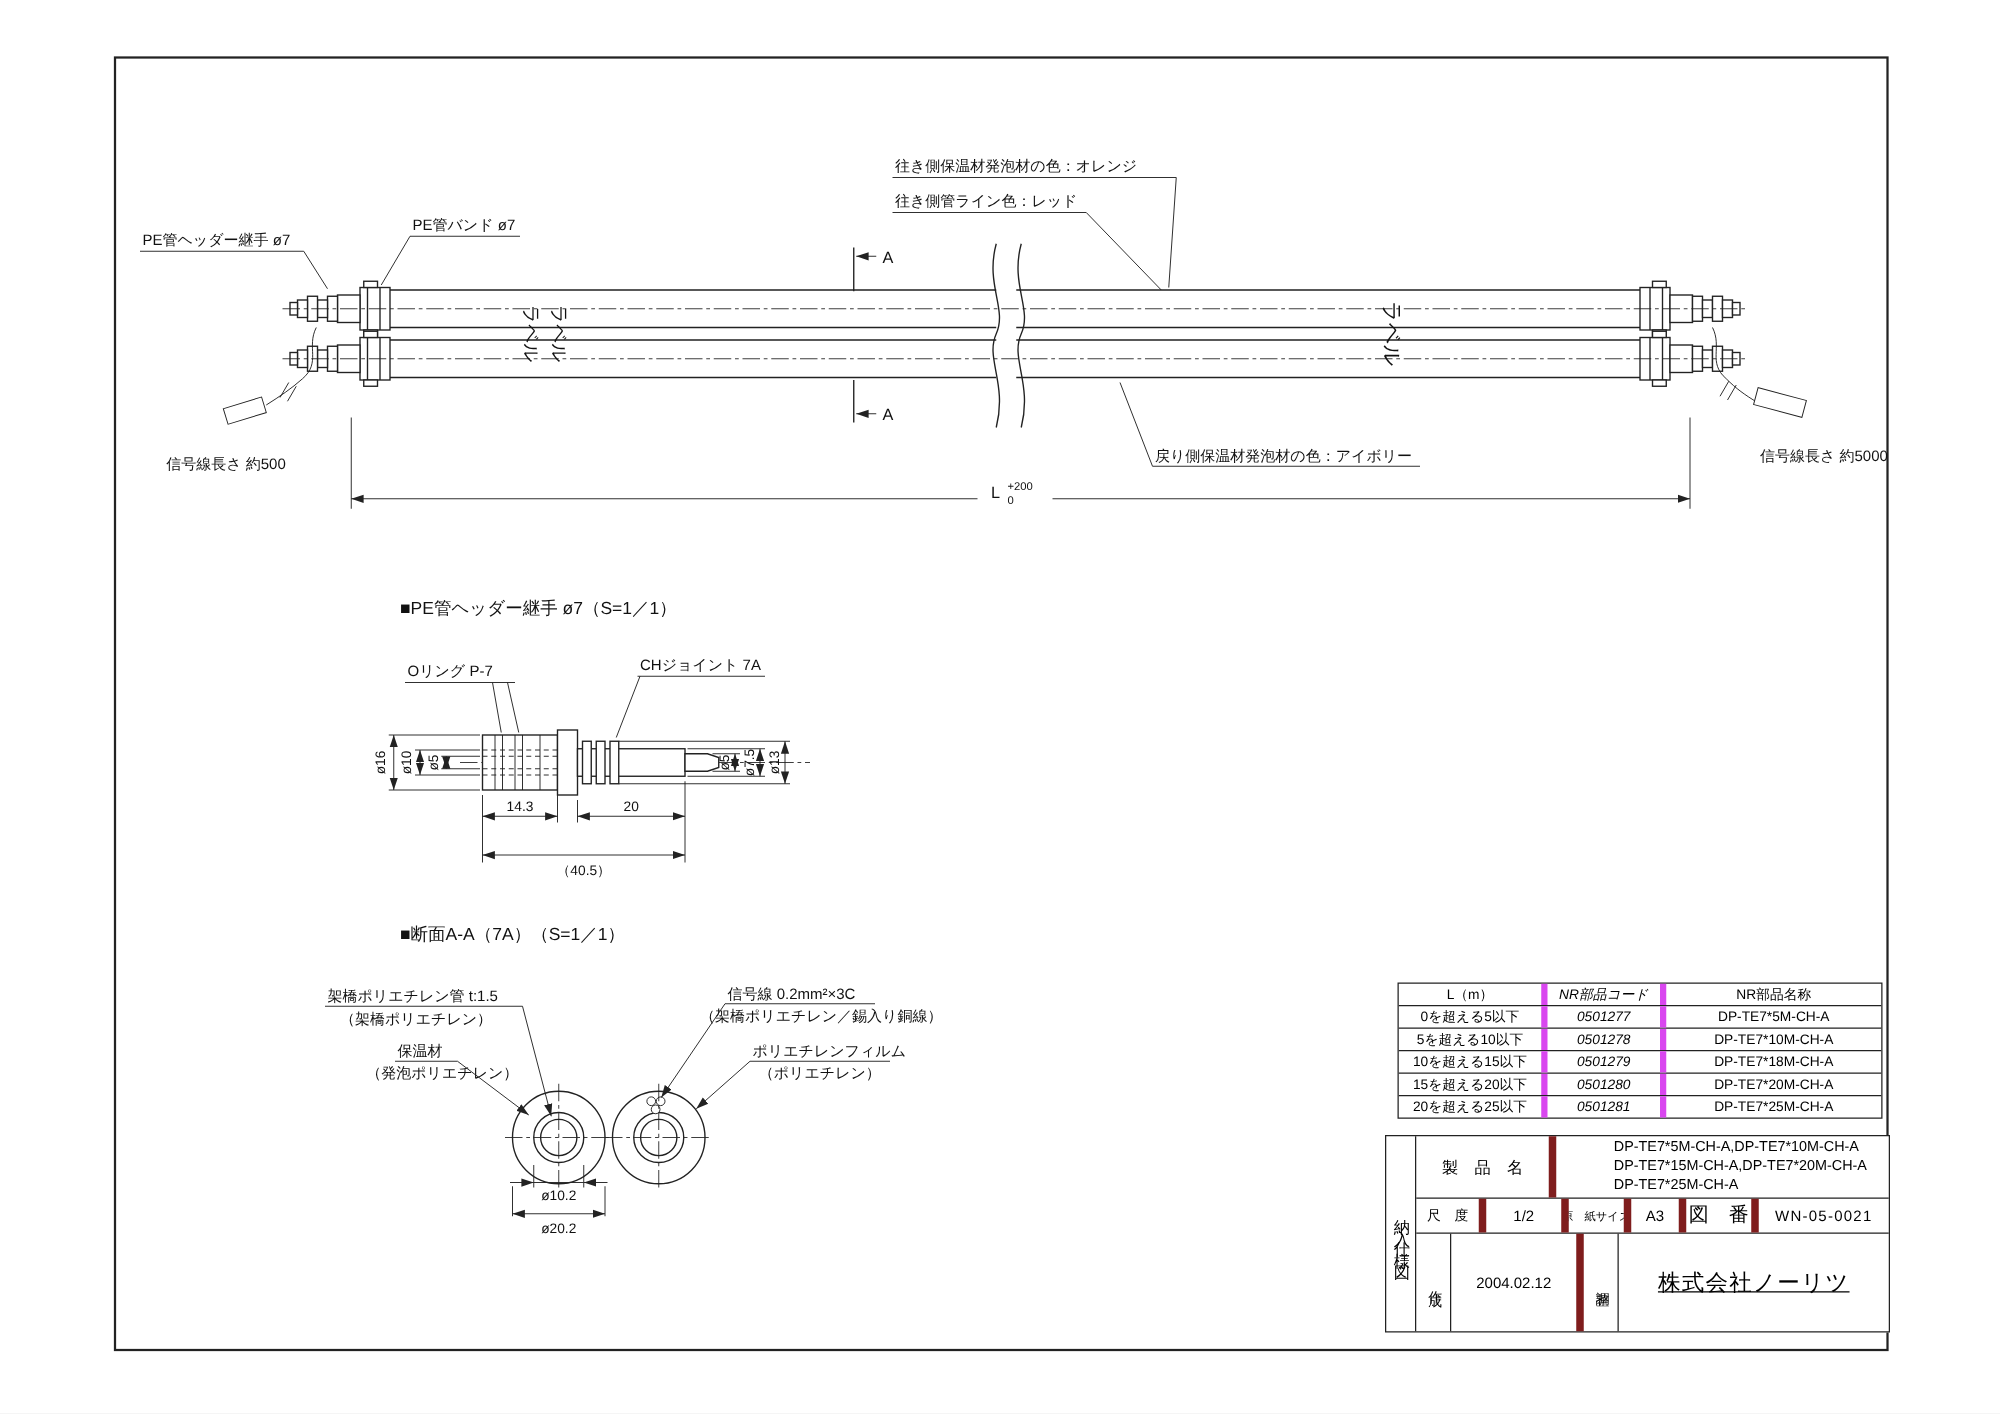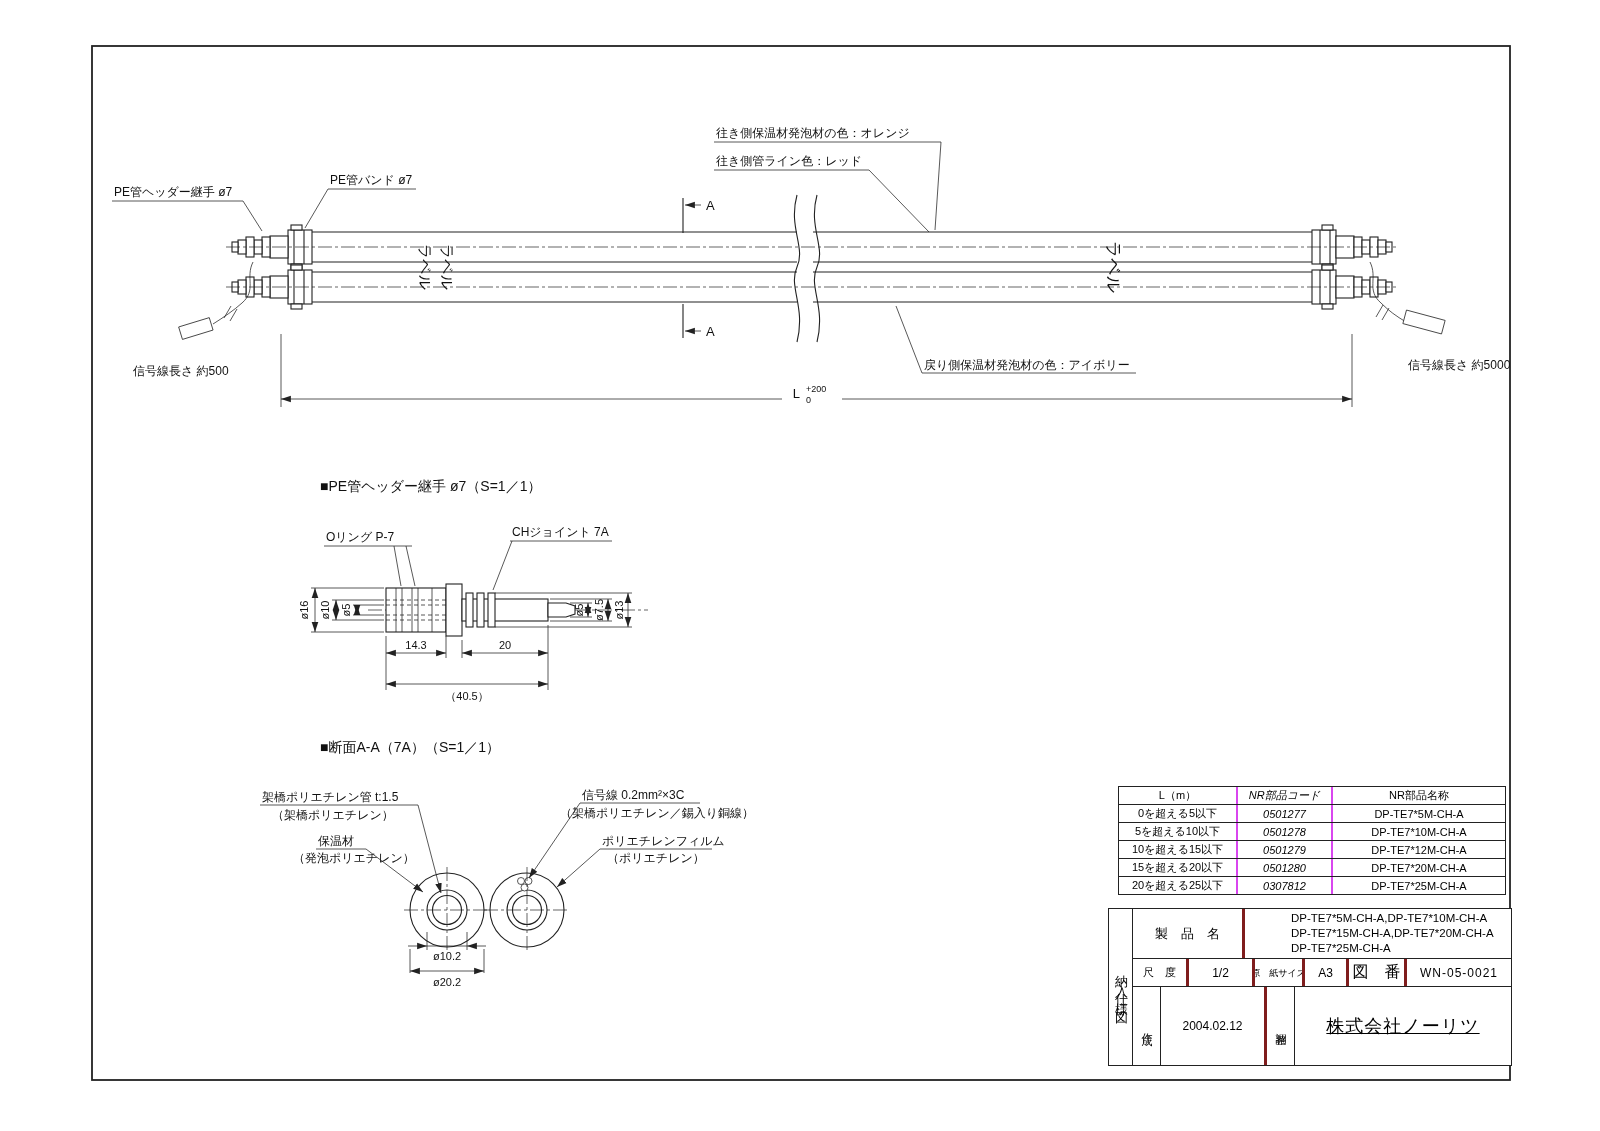--- a/index.html
+++ b/index.html
@@ -18,33 +18,33 @@
   .t12 { font-size:12px; }
   .t13 { font-size:13px; }
   .t14 { font-size:14px; }
   .mid { text-anchor:middle; }
 
   
   .pt { position:absolute; left:1118px; top:786px; width:388px; border:1.4px solid #222;
         background:#fff; font-size:11px; box-sizing:border-box; }
   .pt-row { display:flex; height:17px; border-bottom:1px solid #222; }
   .pt-row:last-child { border-bottom:none; }
-  .pt-c { display:flex; align-items:center; justify-content:center; border-right:2px solid #d946ef;
+  .pt-c { display:flex; align-items:center; justify-content:center; border-right:5px solid #d946ef;
           box-sizing:border-box; white-space:nowrap; overflow:hidden; }
   .pt-c0 { width:119px; } .pt-c1 { width:95px;font-style:italic; } .pt-c2 { flex:1; border-right:none; }
 
   
   .tb { position:absolute; left:1108px; top:908px; width:404px; height:158px;
         border:1.6px solid #222; background:#fff; display:flex; box-sizing:border-box; }
   .tb-vert { width:24px; border-right:1px solid #222; writing-mode:vertical-rl; text-orientation:upright;
              font-size:13px; letter-spacing:9px; line-height:22px; text-align:center; box-sizing:border-box; }
   .tb-main { flex:1; display:flex; flex-direction:column; }
   .tb-row { display:flex; border-bottom:1px solid #222; box-sizing:border-box; }
   .tb-row:last-child { border-bottom:none; flex:1;justify-content:center; }
-  .cell { display:flex; align-items:center; justify-content:center; border-right:3px solid #7f1d1d;
+  .cell { display:flex; align-items:center; justify-content:center; border-right:6px solid #7f1d1d;
           box-sizing:border-box; font-size:12px; white-space:nowrap; overflow:hidden; }
   .cell.last { border-right:none; }
   .w112 { width:112px; }
   .prod { flex:1; flex-direction:column; align-items:flex-start; justify-content:center;
           padding-left:6px; font-size:11.5px; line-height:15px; border-right:none;margin-left:40px; }
   .twoline { flex-direction:row; font-size:9px; line-height:10px; }
   .vcell { writing-mode:vertical-rl; text-orientation:upright; width:28px; line-height:26px;
            text-align:center; font-size:11px; letter-spacing:2px; border-right:1px solid #222; box-sizing:border-box; }
   .company { flex:1; font-size:18px; letter-spacing:1px; border-right:none;text-decoration:underline; }
 </style>
@@ -278,30 +278,30 @@
     <div class="pt-c pt-c2">DP-TE7*5M-CH-A</div>
   </div>
   <div class="pt-row">
     <div class="pt-c pt-c0">5を超える10以下</div>
     <div class="pt-c pt-c1">0501278</div>
     <div class="pt-c pt-c2">DP-TE7*10M-CH-A</div>
   </div>
   <div class="pt-row">
     <div class="pt-c pt-c0">10を超える15以下</div>
     <div class="pt-c pt-c1">0501279</div>
-    <div class="pt-c pt-c2">DP-TE7*12M-CH-A</div>
+    <div class="pt-c pt-c2">DP-TE7*18M-CH-A</div>
   </div>
   <div class="pt-row">
     <div class="pt-c pt-c0">15を超える20以下</div>
     <div class="pt-c pt-c1">0501280</div>
     <div class="pt-c pt-c2">DP-TE7*20M-CH-A</div>
   </div>
   <div class="pt-row">
     <div class="pt-c pt-c0">20を超える25以下</div>
-    <div class="pt-c pt-c1">0307812</div>
+    <div class="pt-c pt-c1">0501281</div>
     <div class="pt-c pt-c2">DP-TE7*25M-CH-A</div>
   </div>
 </div>
 
 
 <div class="tb">
   <div class="tb-vert">納入仕様図</div>
   <div class="tb-main">
     <div class="tb-row" style="height:50px">
       <div class="cell w112" style="font-size:13px">製　品　名</div>

